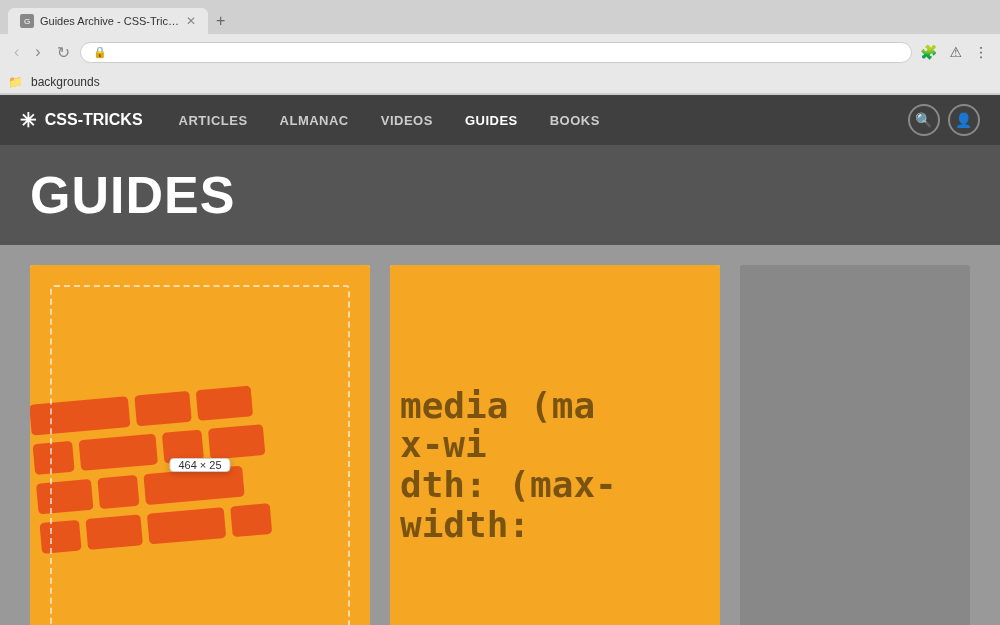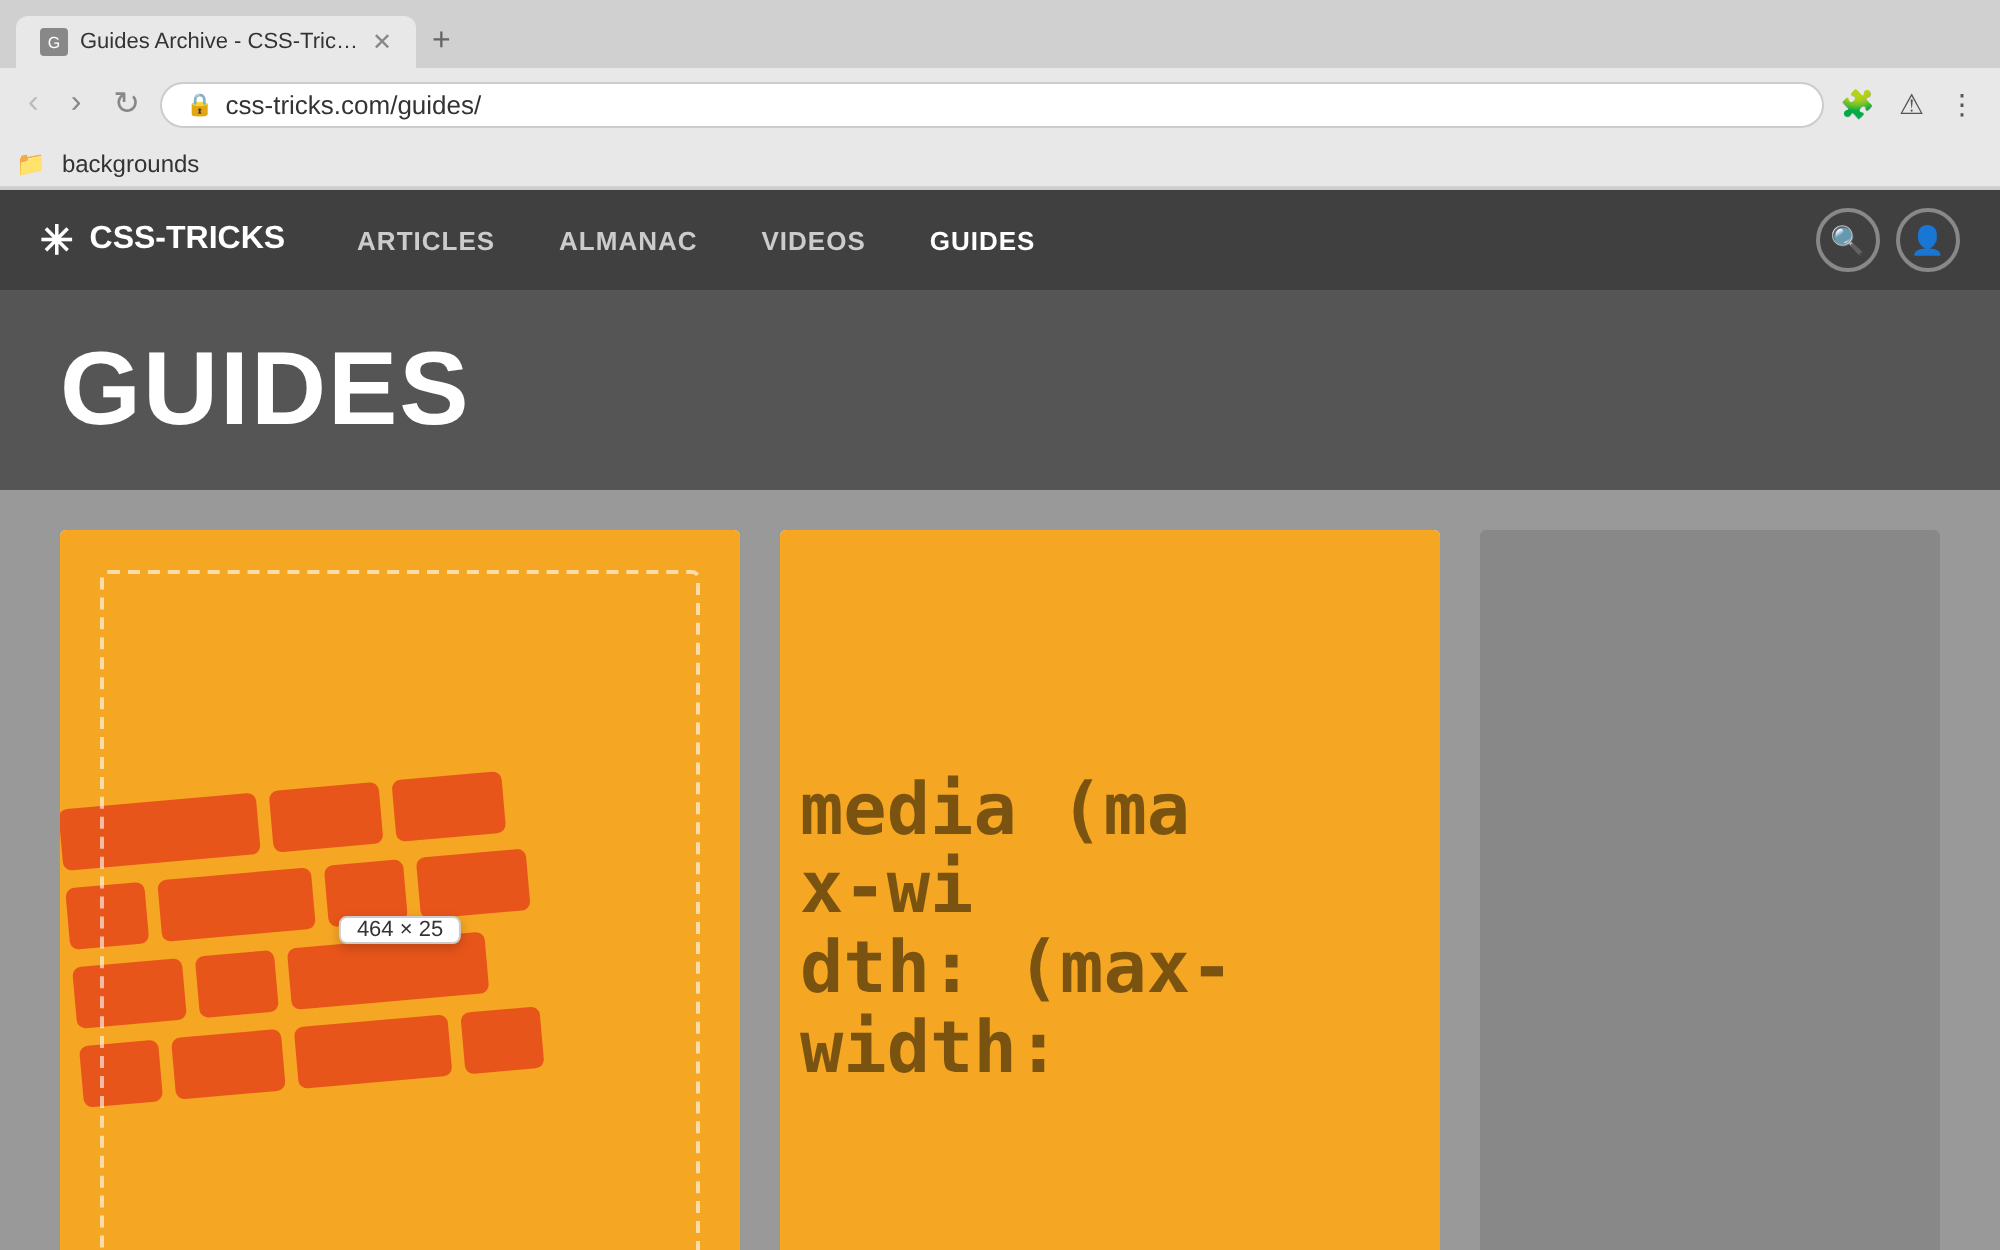--- a/index.html
+++ b/index.html
@@ -288,21 +288,20 @@
     </div>
     <button class="new-tab">+</button>
   </div>
 
   <div class="browser-toolbar">
     <button class="nav-btn" disabled="">‹</button>
     <button class="nav-btn">›</button>
     <button class="nav-btn">↻</button>
     <div class="address-bar">
       <span class="lock-icon">🔒</span>
-      <span class="address-text">css-tricks.com/guides/</span>
     </div>
     <div class="toolbar-icons">
       <button class="toolbar-icon-btn">🧩</button>
       <button class="toolbar-icon-btn">⚠</button>
       <button class="toolbar-icon-btn">⋮</button>
     </div>
   </div>
 
   <div class="bookmarks-bar">
     <span>📁</span>
@@ -315,20 +314,21 @@
 <nav class="site-nav">
   <a class="site-logo" href="#">
     <span class="logo-star">✳</span>
     <span>CSS-TRICKS</span>
   </a>
   <div class="nav-links">
     <a class="nav-link" href="#">ARTICLES</a>
     <a class="nav-link" href="#">ALMANAC</a>
     <a class="nav-link" href="#">VIDEOS</a>
     <a class="nav-link active" href="#">GUIDES</a>
+    <a class="nav-link" href="#">BOOKS</a>
   </div>
   <div class="nav-actions">
     <button class="nav-action-btn">🔍</button>
     <button class="nav-action-btn">👤</button>
   </div>
 </nav>
 
 <div class="page-header">
   <h1 class="page-title">GUIDES</h1>
 </div>

